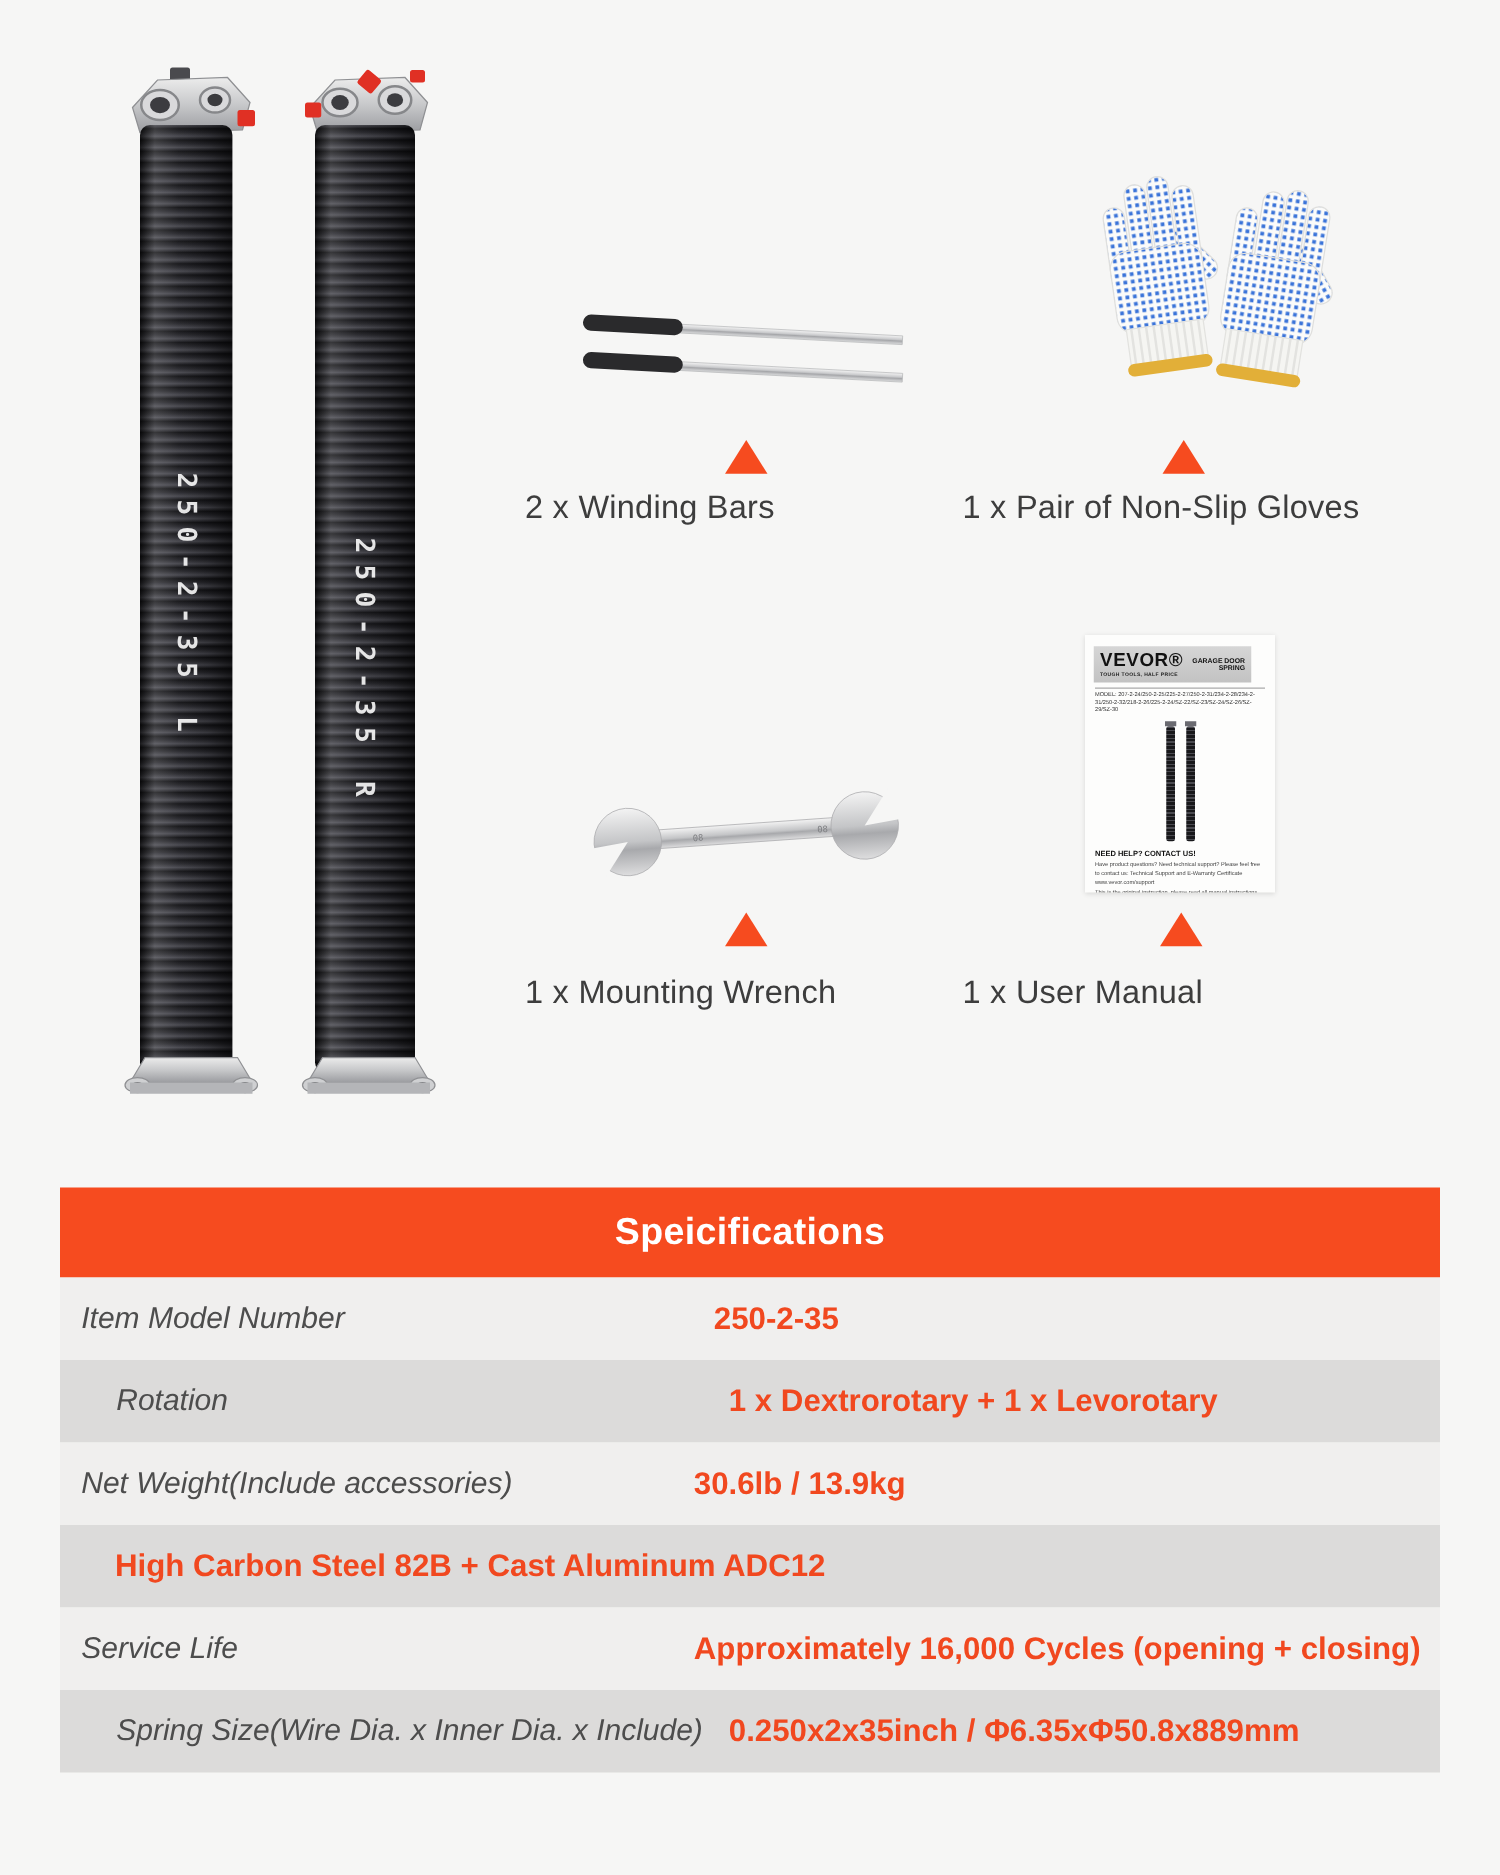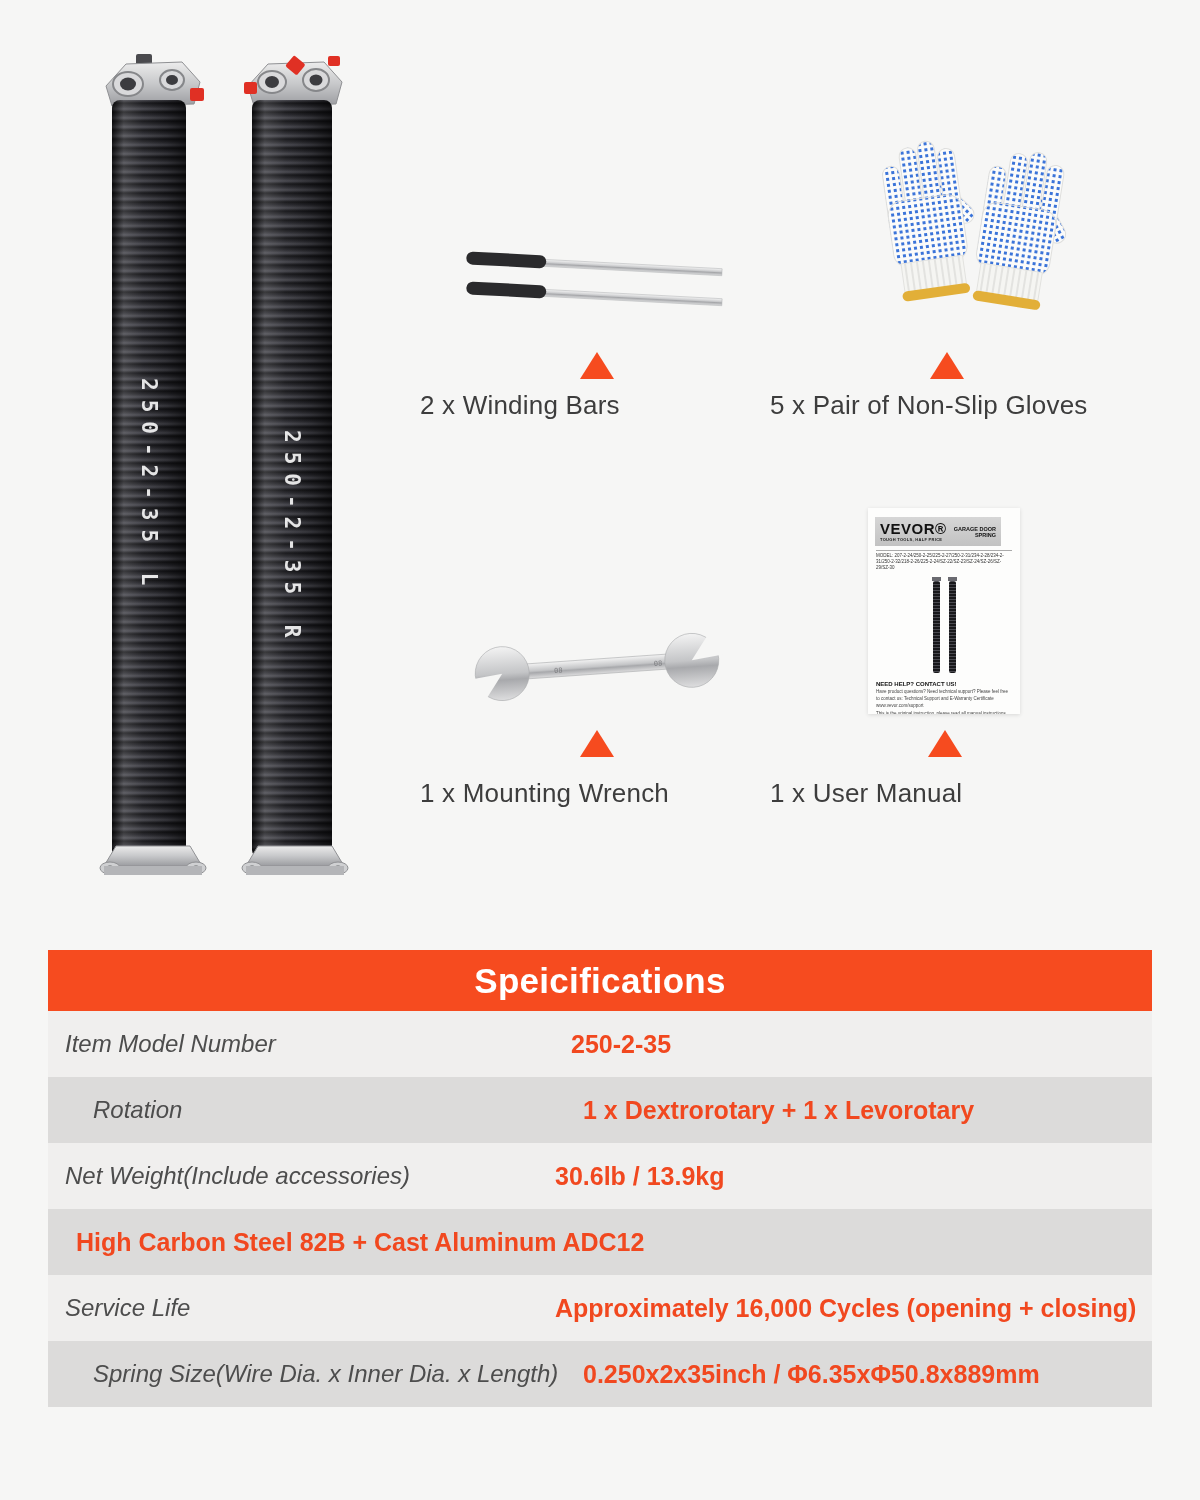--- a/index.html
+++ b/index.html
@@ -41,22 +41,22 @@
   .manual-doc-title{font-size:5.5px;font-weight:bold;color:#111;text-align:right;}
   .manual-model{margin:4px 8px 0 8px;font-size:4.5px;color:#333;line-height:1.35;border-top:1px solid #aaa;padding-top:2px;}
   .manual-springs{display:flex;justify-content:center;gap:9px;margin-top:10px;height:92px;}
   .mini-spring{width:7px;background:repeating-linear-gradient(180deg,#4a4a50 0 1px,#18181b 1px 3px);border-radius:2px;position:relative;}
   .mini-spring::before{content:"";position:absolute;top:-4px;left:-1px;width:9px;height:4px;background:#6a6a70;}
   .manual-help-h{margin:8px 8px 0 8px;font-size:6px;font-weight:bold;color:#111;}
   .manual-small{margin:2px 8px 0 8px;font-size:4.5px;color:#444;line-height:1.5;}
 
   
   .spec{position:absolute;left:48px;top:950px;width:1104px;}
-  .spec-header{height:61px;display:flex;align-items:center;justify-content:center;
-    color:#ffffff;font-size:35px;font-weight:bold;letter-spacing:.3px;}
+  .spec-header{height:72px;display:flex;align-items:center;justify-content:center;
+    color:#ffffff;font-size:30px;font-weight:bold;letter-spacing:.3px;}
   .spec-row{height:66px;display:flex;align-items:center;}
   .spec-row.light{background:#f0efee;}
   .spec-row.dark{background:#dcdbda;padding-left:28px;}
   .spec-label{width:490px;padding-left:17px;font-size:24px;color:#4d4d4d;flex:none;white-space:nowrap;font-style:italic;}
   .spec-value{font-size:25px;font-weight:bold;white-space:nowrap;}
 </style>
 </head>
 <body>
 
 <div id="stage">
@@ -151,21 +151,21 @@
         <rect x="4" y="62" width="74" height="66" rx="14" fill="url(#dots)" stroke="#dfdfdd"></rect>
         <rect x="10" y="124" width="62" height="32" fill="#f5f5f2" stroke="#e2e2df"></rect>
         <path d="M14 124 v32 M20 124 v32 M26 124 v32 M32 124 v32 M38 124 v32 M44 124 v32 M50 124 v32 M56 124 v32 M62 124 v32 M68 124 v32" stroke="#e3e3e0" stroke-width="2"></path>
         <rect x="7" y="152" width="68" height="10" rx="5" fill="#e2af38"></rect>
       </g>
     </defs>
     <use href="#glove" transform="translate(28,8) rotate(-8 40 90)"></use>
     <use href="#glove" transform="translate(118,16) rotate(9 40 90)"></use>
   </svg>
   <div class="tri" style="left:930px;top:352px;border-bottom:27px solid #F64B1F;"></div>
-  <div class="caption" style="left:770px;top:390px;width:355px;">5 x Pair of Non-Slip Gloves</div>
+  <div class="caption" style="left:770px;top:390px;width:355px;">1 x Pair of Non-Slip Gloves</div>
 
   <svg class="kit-img" style="left:458px;top:628px;" width="278" height="78" viewBox="0 0 278 78">
     <defs>
       <linearGradient id="metal2" x1="0" y1="0" x2="0" y2="1">
         <stop offset="0" stop-color="#f3f3f3"></stop>
           <stop offset=".5" stop-color="#c4c5c7"></stop>
           <stop offset=".62" stop-color="#a8a9ac"></stop>
           <stop offset="1" stop-color="#dededf"></stop>
       </linearGradient>
     </defs>
@@ -212,25 +212,25 @@
     </div>
     <div class="spec-row dark">
       <div class="spec-label">Rotation</div>
       <div class="spec-value" style="color:#F1481F;">1 x Dextrorotary + 1 x Levorotary</div>
     </div>
     <div class="spec-row light">
       <div class="spec-label">Net Weight(Include accessories)</div>
       <div class="spec-value" style="color:#F1481F;">30.6lb / 13.9kg</div>
     </div>
     <div class="spec-row dark">
-      <div class="spec-value" style="color:#F1481F;">High Carbon Steel 82B + Cast Aluminum ADC12</div>
+      <div class="spec-value" style="color:#F1481F;margin-left:16px;">High Carbon Steel 82B + Cast Aluminum ADC12</div>
     </div>
     <div class="spec-row light">
       <div class="spec-label">Service Life</div>
       <div class="spec-value" style="color:#F1481F;">Approximately 16,000 Cycles (opening + closing)</div>
     </div>
     <div class="spec-row dark">
-      <div class="spec-label">Spring Size(Wire Dia. x Inner Dia. x Length)</div>
+      <div class="spec-label">Spring Size(Wire Dia. x Inner Dia. x Include)</div>
       <div class="spec-value" style="color:#F1481F;">0.250x2x35inch / Φ6.35xΦ50.8x889mm</div>
     </div>
   </div>
 
 </div>
 
 </body></html>

